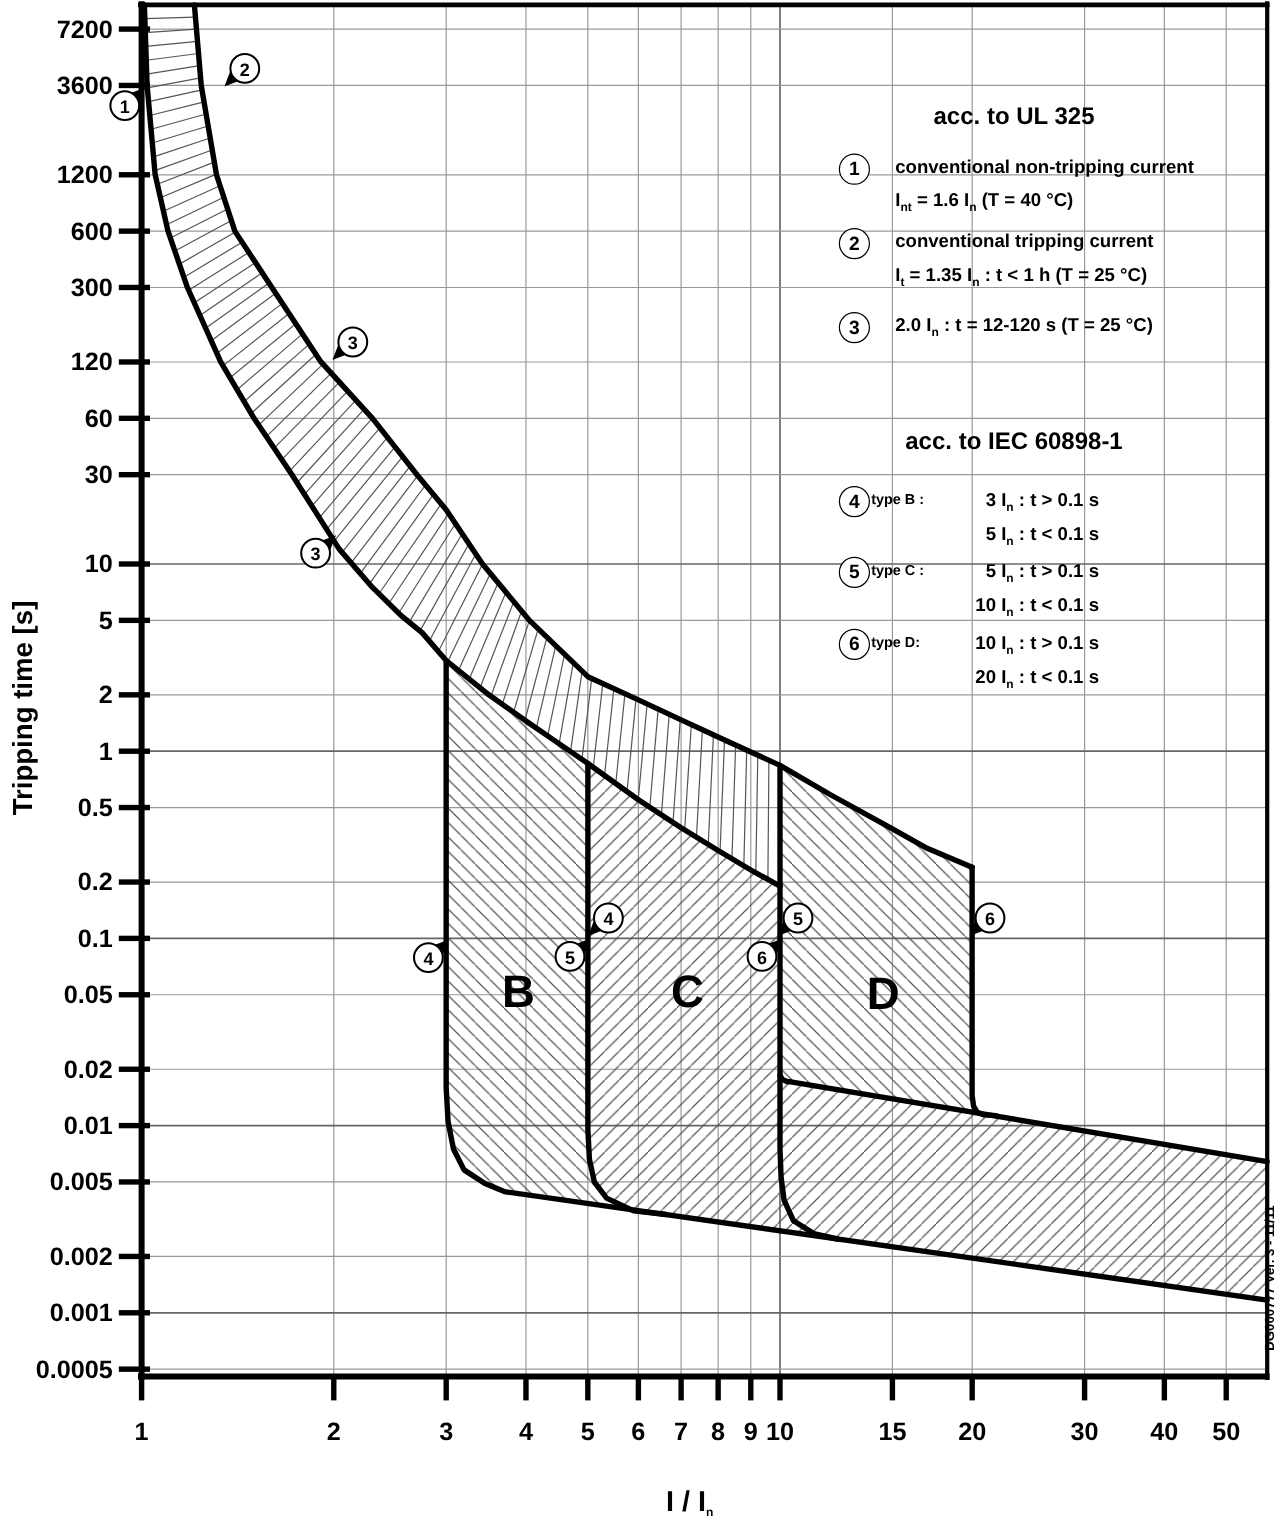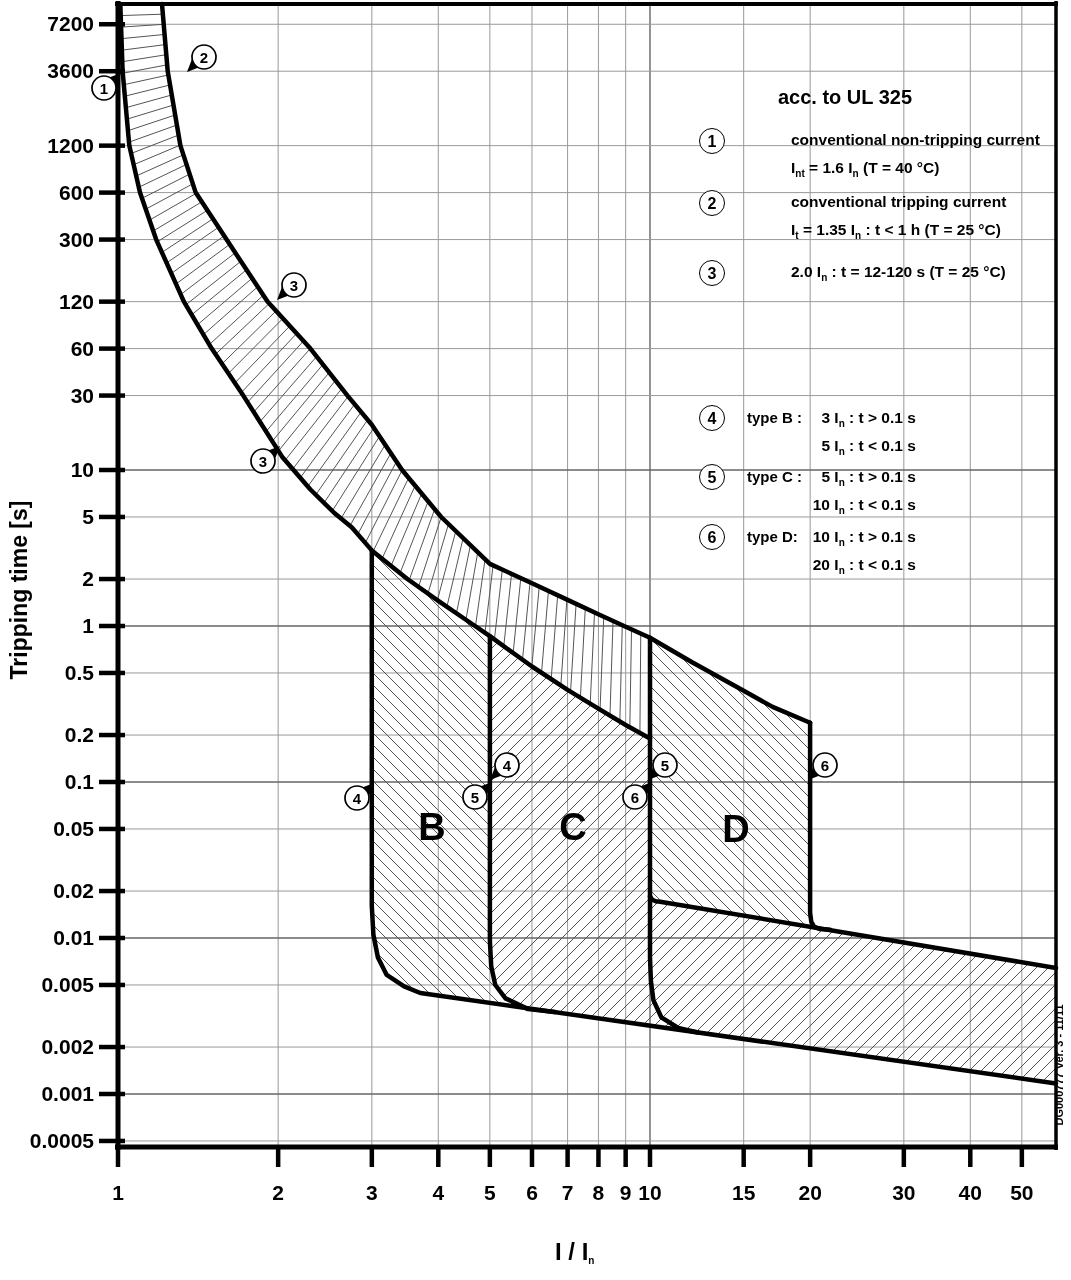--- a/index.html
+++ b/index.html
@@ -4,22 +4,22 @@
 <style>
   html,body{margin:0;padding:0;background:#fff;}
   #stage{position:relative;width:1071px;height:1280px;background:#fff;overflow:hidden;
          font-family:"Liberation Sans",sans-serif;color:#000;}
   #chart{position:absolute;left:0;top:0;}
   .abs{position:absolute;}
   .chart-title{font-size:20px;font-weight:bold;text-align:center;width:400px;left:645px;}
   .leg-circle{width:26px;height:26px;border:1.6px solid #000;border-radius:50%;
               text-align:center;line-height:25px;font-size:16px;font-weight:bold;left:699px;
               background:#fff;box-sizing:border-box;}
-  .leg-text{font-size:15.5px;font-weight:bold;left:746px;white-space:nowrap;padding-left:45px;}
-  .leg-type{font-size:15px;font-weight:bold;left:747px;white-space:nowrap;}
+  .leg-text{font-size:15.5px;font-weight:bold;left:746px;white-space:nowrap;}
+  .leg-type{font-size:12px;font-weight:bold;left:726px;white-space:nowrap;}
   .leg-val{font-size:15.5px;font-weight:bold;left:806px;white-space:nowrap;}
   .sub{font-size:10px;vertical-align:-4px;font-weight:bold;}
   .num{display:inline-block;width:24px;text-align:right;}
   .region-label{font-size:38px;font-weight:bold;width:70px;text-align:center;}
   #rl-b{left:397px;top:806px;} #rl-c{left:538px;top:806px;} #rl-d{left:701px;top:808px;}
   .ytitle{font-size:23px;font-weight:bold;width:300px;height:28px;text-align:center;
           left:-130px;top:576px;transform:rotate(-90deg);}
   .xtitle{font-size:24px;font-weight:bold;left:555px;top:1238px;}
   .watermark{font-size:11px;font-weight:bold;width:160px;height:14px;text-align:center;
              left:980px;top:1058px;transform:rotate(-90deg);white-space:nowrap;}
@@ -317,20 +317,21 @@
   <div class="abs leg-text" style="top:131px">conventional non-tripping current</div>
   <div class="abs leg-text" style="top:159px"><span>I</span><span class="sub">nt</span><span> = 1.6 </span><span>I</span><span class="sub">n</span><span>   (T = 40 °C)</span></div>
 
   <div class="abs leg-circle" style="top:190px">2</div>
   <div class="abs leg-text" style="top:193px">conventional tripping current</div>
   <div class="abs leg-text" style="top:221px"><span>I</span><span class="sub">t</span><span> = 1.35 </span><span>I</span><span class="sub">n</span><span> :  t  &lt; 1 h (T = 25 °C)</span></div>
 
   <div class="abs leg-circle" style="top:260px">3</div>
   <div class="abs leg-text" style="top:263px"><span>2.0 </span><span>I</span><span class="sub">n</span><span> :  t = 12-120 s (T = 25 °C)</span></div>
 
+  <div class="abs chart-title" style="top:357px">acc. to IEC 60898-1</div>
 
   <div class="abs leg-circle" style="top:405px">4</div>
   <div class="abs leg-type" style="top:409px">type B :</div>
   <div class="abs leg-val" style="top:409px"><span class="num">3</span><span> I</span><span class="sub">n</span><span>  : t &gt; 0.1 s</span></div>
   <div class="abs leg-val" style="top:437px"><span class="num">5</span><span> I</span><span class="sub">n</span><span>  : t &lt; 0.1 s</span></div>
 
   <div class="abs leg-circle" style="top:464px">5</div>
   <div class="abs leg-type" style="top:468px">type C :</div>
   <div class="abs leg-val" style="top:468px"><span class="num">5</span><span> I</span><span class="sub">n</span><span>  : t &gt; 0.1 s</span></div>
   <div class="abs leg-val" style="top:496px"><span class="num">10</span><span> I</span><span class="sub">n</span><span>  : t &lt; 0.1 s</span></div>

